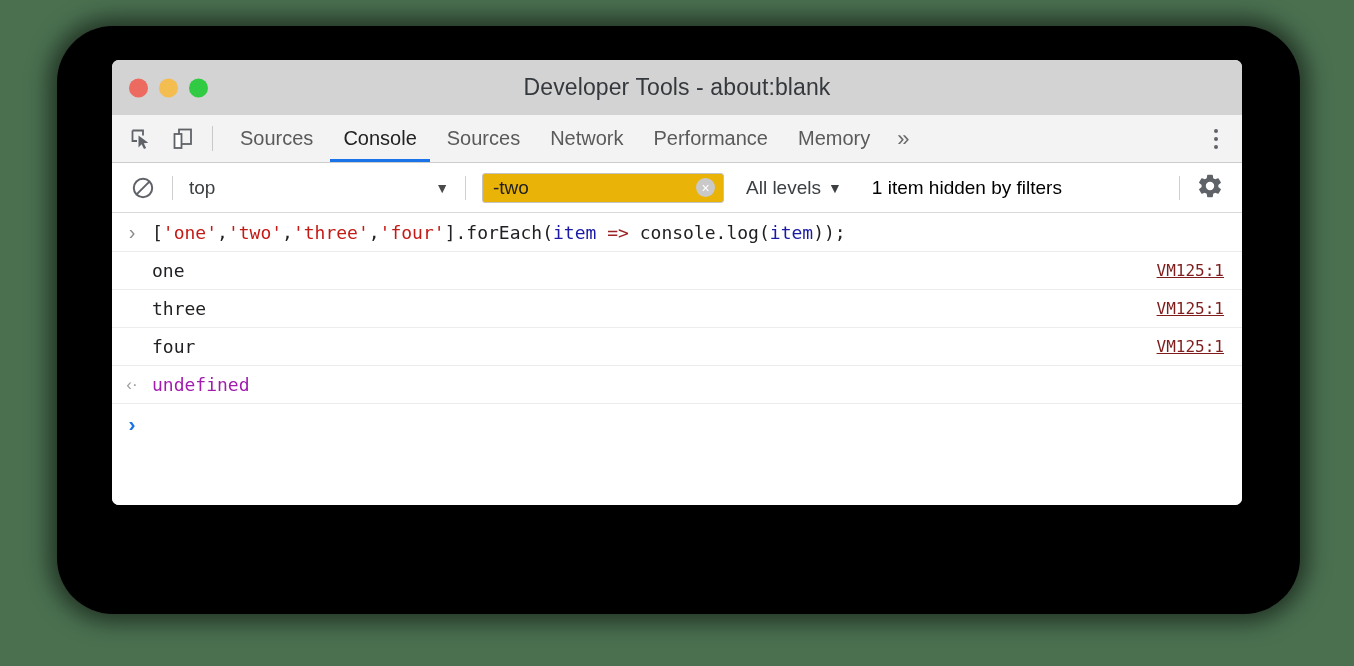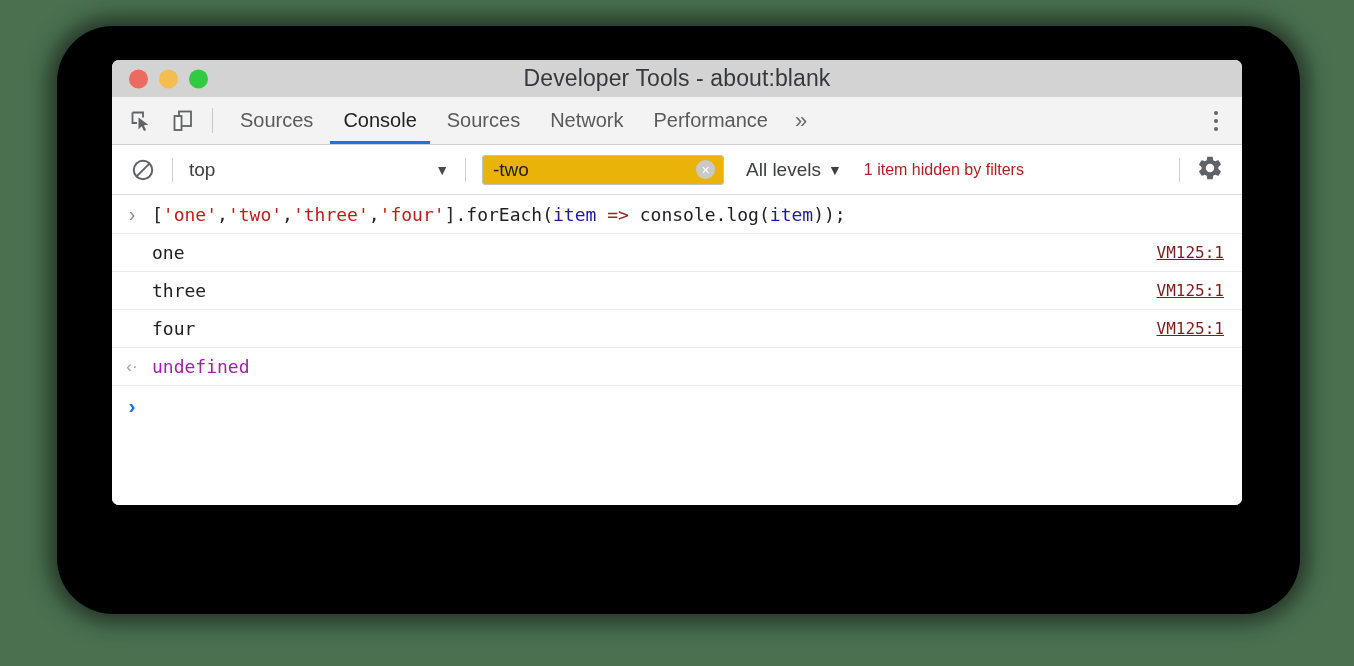--- a/index.html
+++ b/index.html
@@ -35,21 +35,21 @@
     height: 445px;
     background: #ffffff;
     border-radius: 7px;
     overflow: hidden;
     display: flex;
     flex-direction: column;
   }
 
   
   .titlebar {
-    height: 37px;
+    height: 55px;
     background: #d3d3d3;
     position: relative;
     flex: 0 0 auto;
     display: flex;
     align-items: center;
   }
   .traffic {
     position: absolute;
     left: 17px;
     top: 50%;
@@ -227,23 +227,23 @@
     display: flex;
     align-items: center;
     gap: 7px;
     font-size: 19px;
     color: #3c4043;
     margin-left: 22px;
     white-space: nowrap;
   }
   .levels .caret { font-size: 14px; }
   .hidden-msg {
-    font-size: 16px;
-    color: #b91c1c;
-    margin-left: 22px;
+    font-size: 19px;
+    color: #000000;
+    margin-left: 30px;
     white-space: nowrap;
   }
   .gear-wrap {
     margin-left: auto;
     padding-right: 18px;
     display: flex;
     align-items: center;
   }
 
   
@@ -319,20 +319,21 @@
         </svg>
       </div>
     </div>
     <div class="vline"></div>
     <div class="tabs">
       <div class="tab">Sources</div>
       <div class="tab active">Console</div>
       <div class="tab">Sources</div>
       <div class="tab">Network</div>
       <div class="tab">Performance</div>
+      <div class="tab">Memory</div>
       <div class="tab more">»</div>
     </div>
     <div class="tabbar-right">
       <div class="vline"></div>
       <div class="kebab">
         <span></span>
           <span></span>
           <span></span>
       </div>
     </div>

